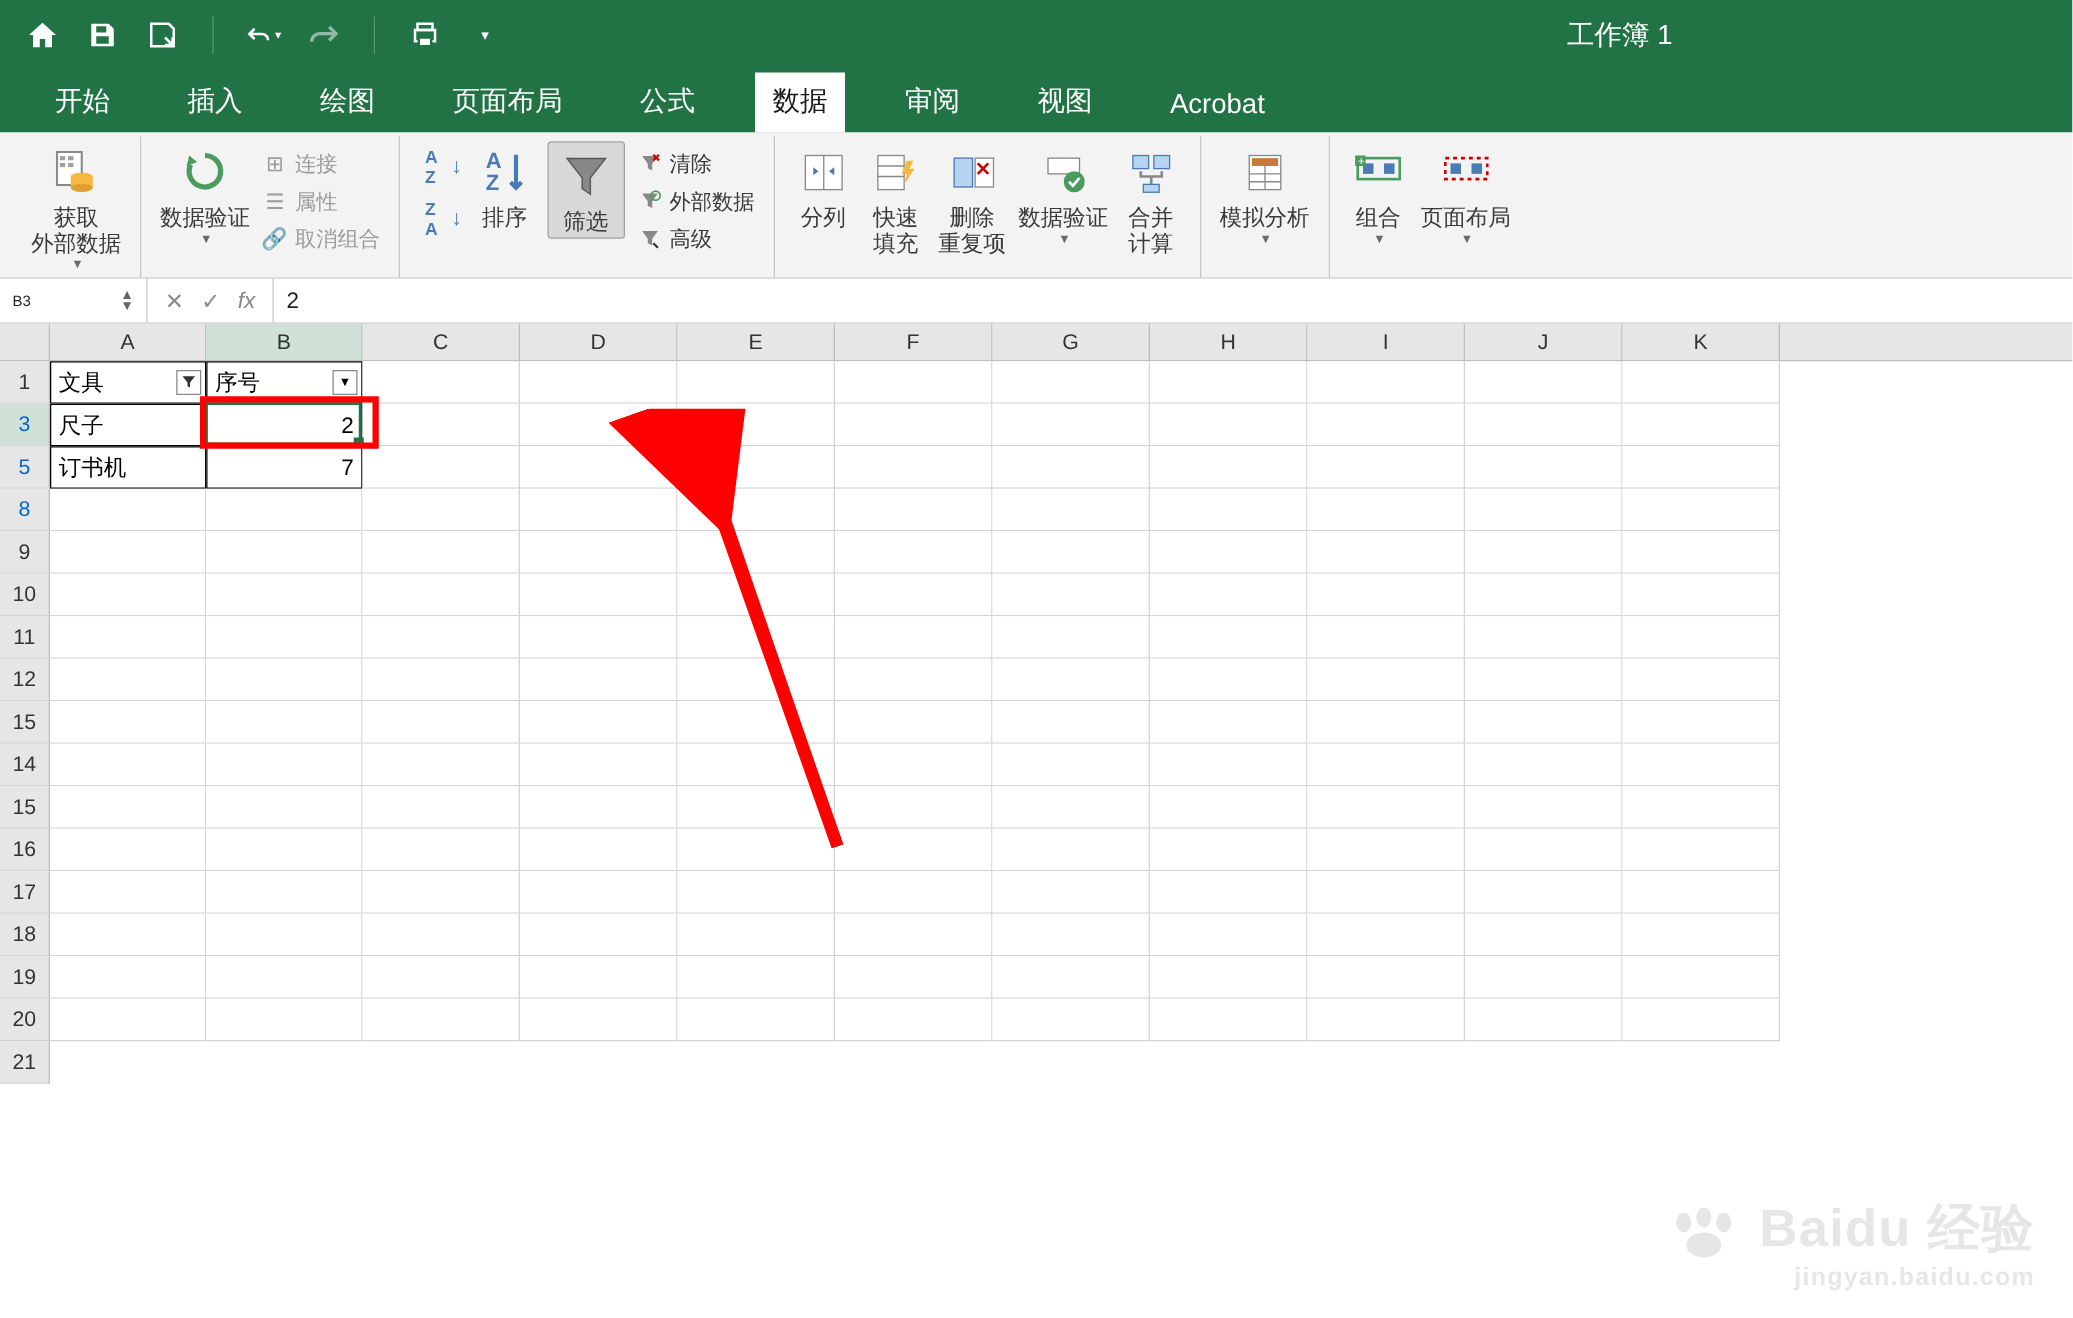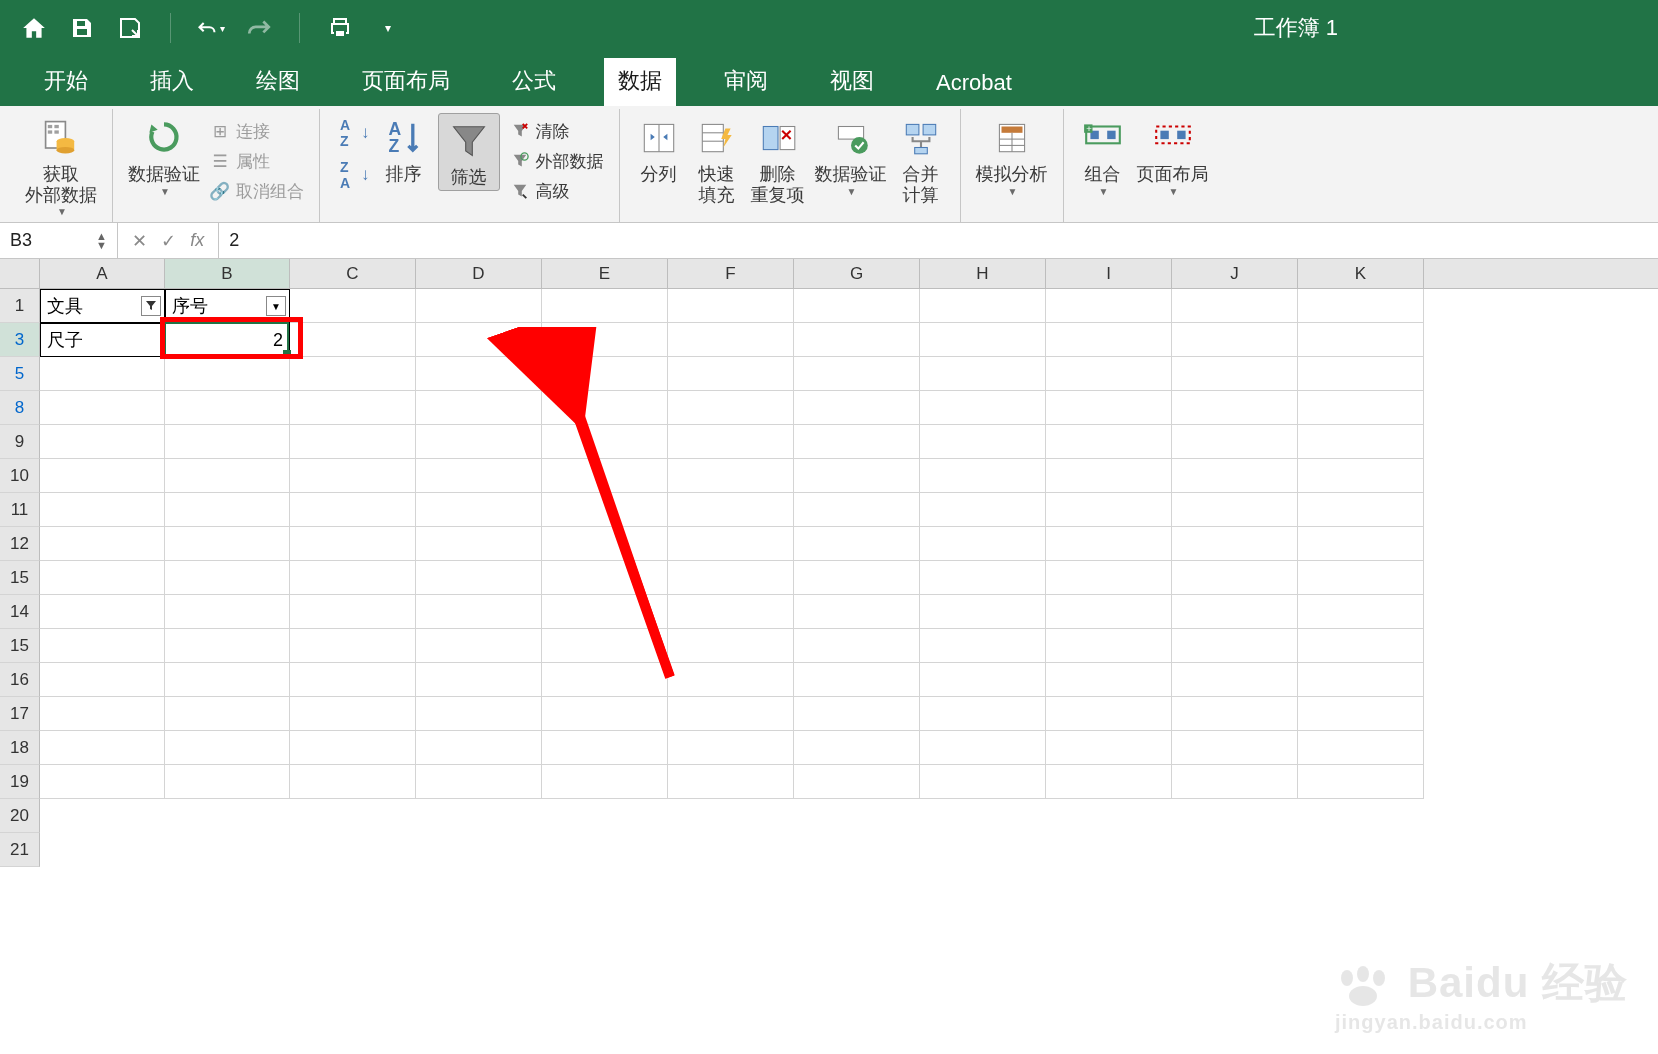--- a/index.html
+++ b/index.html
@@ -27,21 +27,21 @@
   .big-ico { width: 48px; height: 48px; display: flex; align-items: center; justify-content: center; }
   .small-row { display: flex; align-items: center; gap: 6px; font-size: 17px; color: #3a3a3a; cursor: pointer; height: 28px; }
   .small-row.disabled { color: #9c9c9c; }
   .small-ico { width: 20px; height: 20px; display: inline-flex; align-items: center; justify-content: center; }
   .small-stack { display: flex; flex-direction: column; gap: 2px; }
   .drop { font-size: 10px; color: #6a6a6a; margin-left: 2px; }
   
   
   .formula-bar { height: 36px; display: flex; align-items: center; border-bottom: 1px solid #c6c6c6; background: #fff; }
   .name-box { width: 118px; height: 100%; border-right: 1px solid #c6c6c6; display: flex; align-items: center; padding: 0 10px; justify-content: space-between; }
-  .name-box input { border: none; outline: none; font-size: 18px; width: 60px; color: #222; }
+  .name-box input { border: none; outline: none; font-size: 12px; width: 60px; color: #222; }
   .name-spin { display: flex; flex-direction: column; font-size: 11px; color: #666; line-height: 9px; cursor: pointer; }
   .fb-btns { display: flex; align-items: center; gap: 14px; padding: 0 14px; border-right: 1px solid #c6c6c6; height: 100%; }
   .fb-btn { color: #8a8a8a; font-size: 18px; cursor: pointer; }
   .fb-fx { font-style: italic; color: #888; font-size: 18px; }
   .fb-input { flex: 1; padding: 0 10px; font-size: 18px; color: #222; }
   
   
   .grid-wrap { position: relative; }
   .col-headers { display: flex; height: 30px; background: #e6e6e6; border-bottom: 1px solid #bdbdbd; }
   .corner { width: 40px; border-right: 1px solid #bdbdbd; background: #e6e6e6; }
@@ -59,21 +59,21 @@
   .filter-btn { position: absolute; right: 3px; top: 50%; transform: translateY(-50%); width: 20px; height: 20px; border: 1px solid #888; background: #fff; display: flex; align-items: center; justify-content: center; font-size: 10px; cursor: pointer; }
   .sel-cell { position: absolute; border: 2px solid #217346; pointer-events: none; z-index: 5; }
   .sel-handle { position: absolute; width: 8px; height: 8px; background: #217346; right: -4px; bottom: -4px; }
   .highlight-box { position: absolute; border: 5px solid #ff0000; pointer-events: none; z-index: 6; }
   
   
   .arrow-svg { position: absolute; pointer-events: none; z-index: 7; }
   
   
   .watermark { position: absolute; right: 30px; bottom: 20px; color: #d6d6d6; font-size: 42px; font-weight: bold; opacity: 0.6; pointer-events: none; font-family: Arial, sans-serif; letter-spacing: 1px; }
-  .watermark .sub { font-size: 20px; display: block; }
+  .watermark .sub { font-size: 20px; display: block; text-align: right; }
   
   svg { display: block; }
 </style>
 </head>
 <body>
 
 <div class="titlebar">
   <div class="qat">
     <span class="qat-icon">
       <svg width="26" height="26" viewBox="0 0 24 24" fill="#fff">
@@ -439,20 +439,33 @@
           <div class="cell" style="width: 126px;"></div>
           <div class="cell" style="width: 126px;"></div>
           <div class="cell" style="width: 126px;"></div>
           <div class="cell" style="width: 126px;"></div>
           <div class="cell" style="width: 126px;"></div>
           <div class="cell" style="width: 126px;"></div>
           <div class="cell" style="width: 126px;"></div>
           <div class="cell" style="width: 126px;"></div>
         </div>
         <div class="row">
+          <div class="cell" style="width: 125px; border: 1px solid rgb(0, 0, 0);">订书机</div>
+          <div class="cell num" style="width: 125px; border: 1px solid rgb(0, 0, 0);">7</div>
+          <div class="cell" style="width: 126px;"></div>
+          <div class="cell" style="width: 126px;"></div>
+          <div class="cell" style="width: 126px;"></div>
+          <div class="cell" style="width: 126px;"></div>
+          <div class="cell" style="width: 126px;"></div>
+          <div class="cell" style="width: 126px;"></div>
+          <div class="cell" style="width: 126px;"></div>
+          <div class="cell" style="width: 126px;"></div>
+          <div class="cell" style="width: 126px;"></div>
+        </div>
+        <div class="row">
           <div class="cell" style="width: 125px;"></div>
           <div class="cell" style="width: 125px;"></div>
           <div class="cell" style="width: 126px;"></div>
           <div class="cell" style="width: 126px;"></div>
           <div class="cell" style="width: 126px;"></div>
           <div class="cell" style="width: 126px;"></div>
           <div class="cell" style="width: 126px;"></div>
           <div class="cell" style="width: 126px;"></div>
           <div class="cell" style="width: 126px;"></div>
           <div class="cell" style="width: 126px;"></div>

